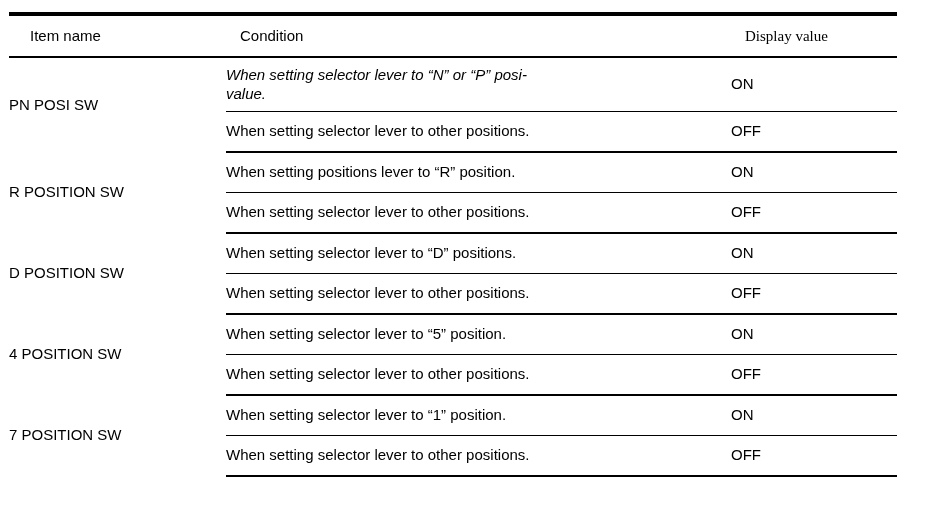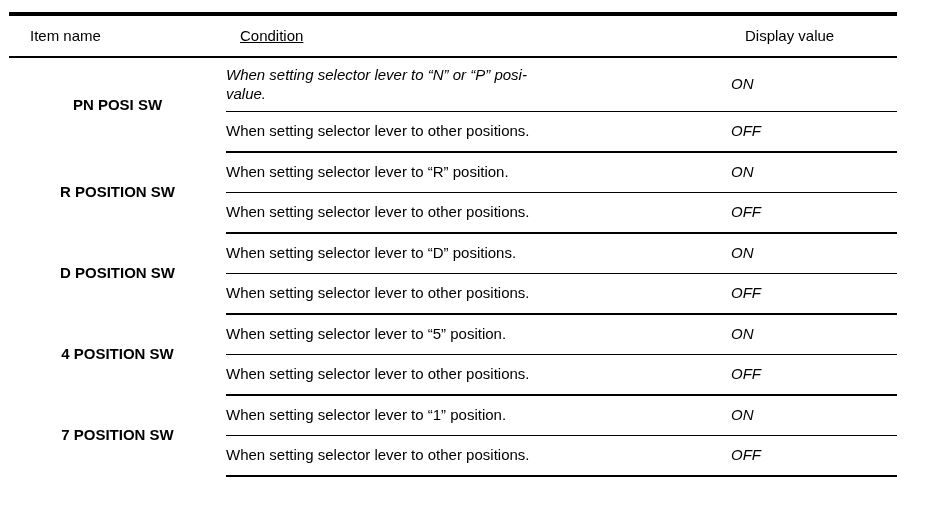--- a/index.html
+++ b/index.html
@@ -46,66 +46,64 @@
 
   
   tr.header-row td {
     border-top: 4px solid #000;
     border-bottom: 2px solid #000;
     height: 40px;
   }
 
   
   td.col-item   { border-right: 2px solid #000; }
-  td.col-cond   { border-right: 2px solid #000; text-decoration: underline; }
+  td.col-cond   { border-right: 2px solid #000; }
 
   
   td.item-cell {
-    text-align: center;
+    text-align: left;
     padding-left: 21px;
     border-bottom: 2px solid #000;
     border-right: 2px solid #000;
-    font-weight: bold;
   }
 
   
   td.cond-cell {
     padding-left: 14px;
     padding-right: 8px;
     padding-top: 7px;
     padding-bottom: 7px;
     border-right: 2px solid #000;
     text-align: left;
   }
   td.disp-cell {
     padding-left: 14px;
     padding-right: 8px;
     text-align: left;
-    font-style: italic;
   }
 
   
   tr.sub-top td.cond-cell,
   tr.sub-top td.disp-cell {
     border-bottom: 1.5px solid #000;
   }
   
   tr.sub-bottom td.cond-cell,
   tr.sub-bottom td.disp-cell {
     border-bottom: 2px solid #000;
   }
   
   tr.last-row td {
     border-bottom: 4px solid #000;
   }
 
   .cond-text { display: block; }
   .hdr-text  { display: block; padding-left: 21px; }
   .hdr-text.indent-cond { padding-left: 14px; }
-  .hdr-text.indent-disp { padding-left: 14px; }
+  .hdr-text.indent-disp { padding-left: 14px; font-family: Liberation Serif, serif; }
 
   .row-h-single { height: 39px; }
   .row-h-double { height: 53px; font-style: italic; }
 </style>
 </head>
 <body>
 
 <div id="sheet">
 
   <table class="spec-table">
@@ -136,21 +134,21 @@
         </td>
         <td class="disp-cell">ON</td>
       </tr>
       <tr class="sub-bottom">
         <td class="cond-cell row-h-single">When setting selector lever to other positions.</td>
         <td class="disp-cell">OFF</td>
       </tr>
 
       <tr class="sub-top">
         <td class="item-cell" rowspan="2">R POSITION SW</td>
-        <td class="cond-cell row-h-single">When setting selector lever to “R” position.</td>
+        <td class="cond-cell row-h-single">When setting positions lever to “R” position.</td>
         <td class="disp-cell">ON</td>
       </tr>
       <tr class="sub-bottom">
         <td class="cond-cell row-h-single">When setting selector lever to other positions.</td>
         <td class="disp-cell">OFF</td>
       </tr>
 
       <tr class="sub-top">
         <td class="item-cell" rowspan="2">D POSITION SW</td>
         <td class="cond-cell row-h-single">When setting selector lever to “D” positions.</td>

